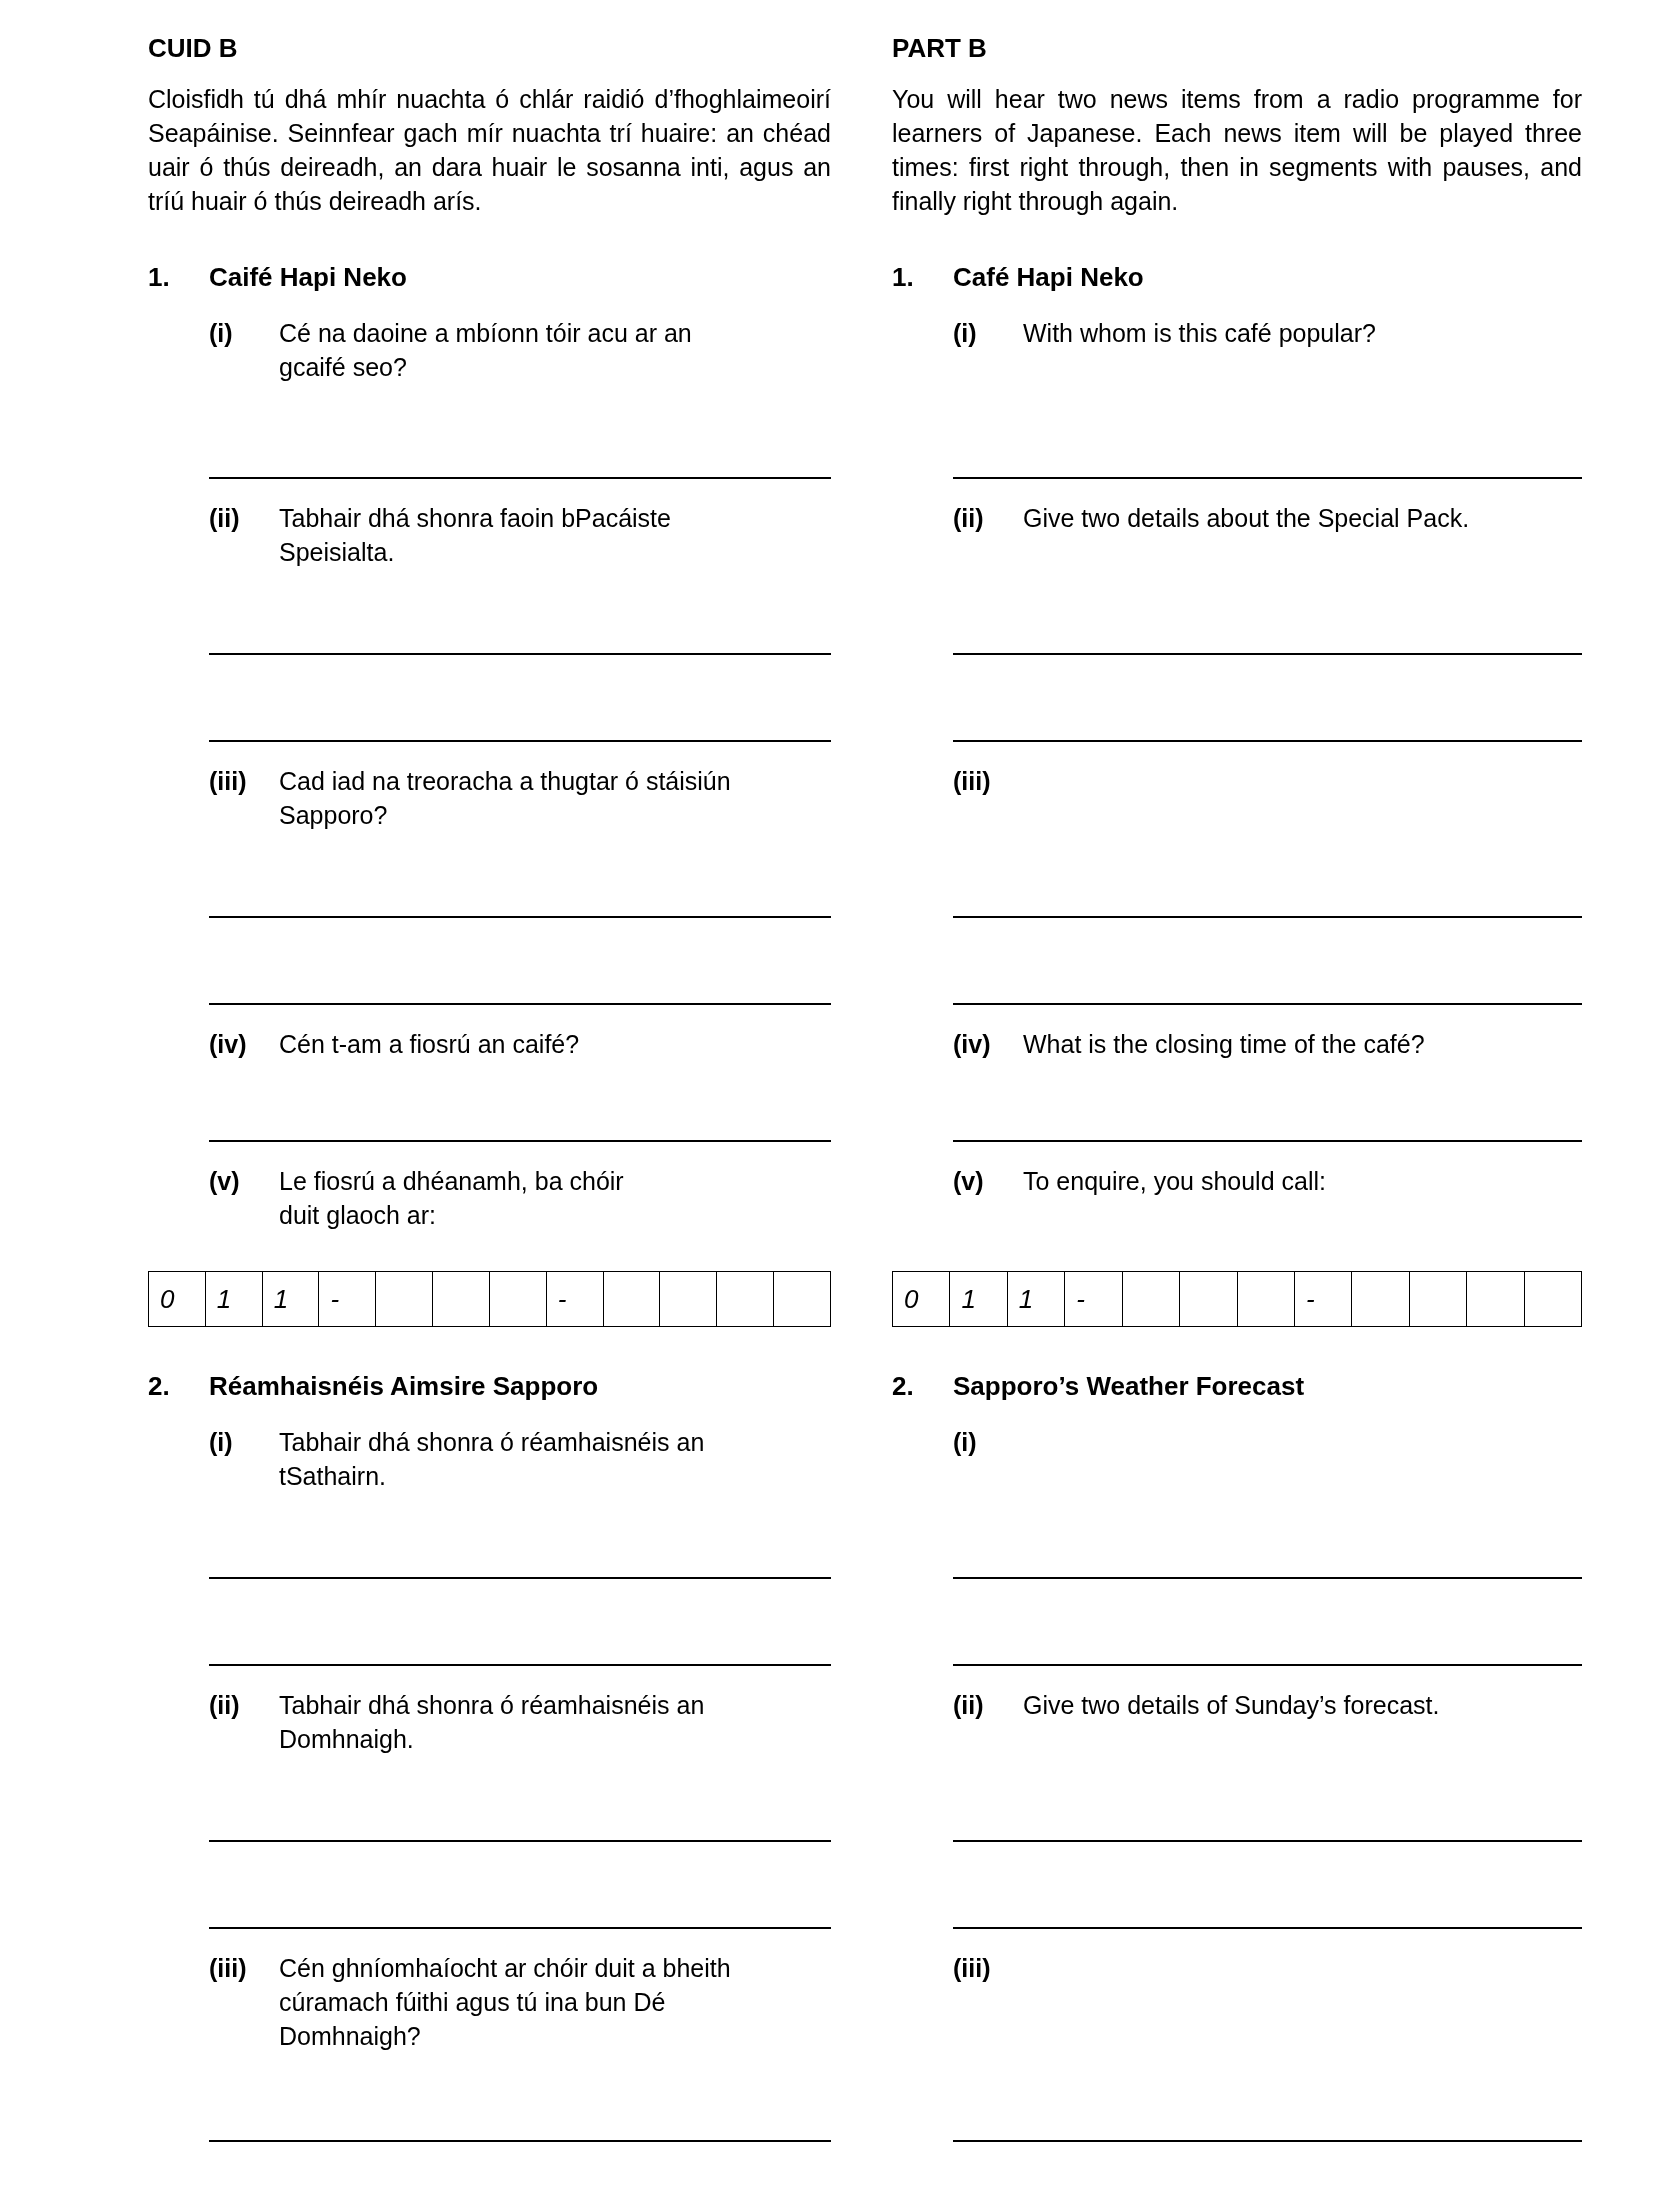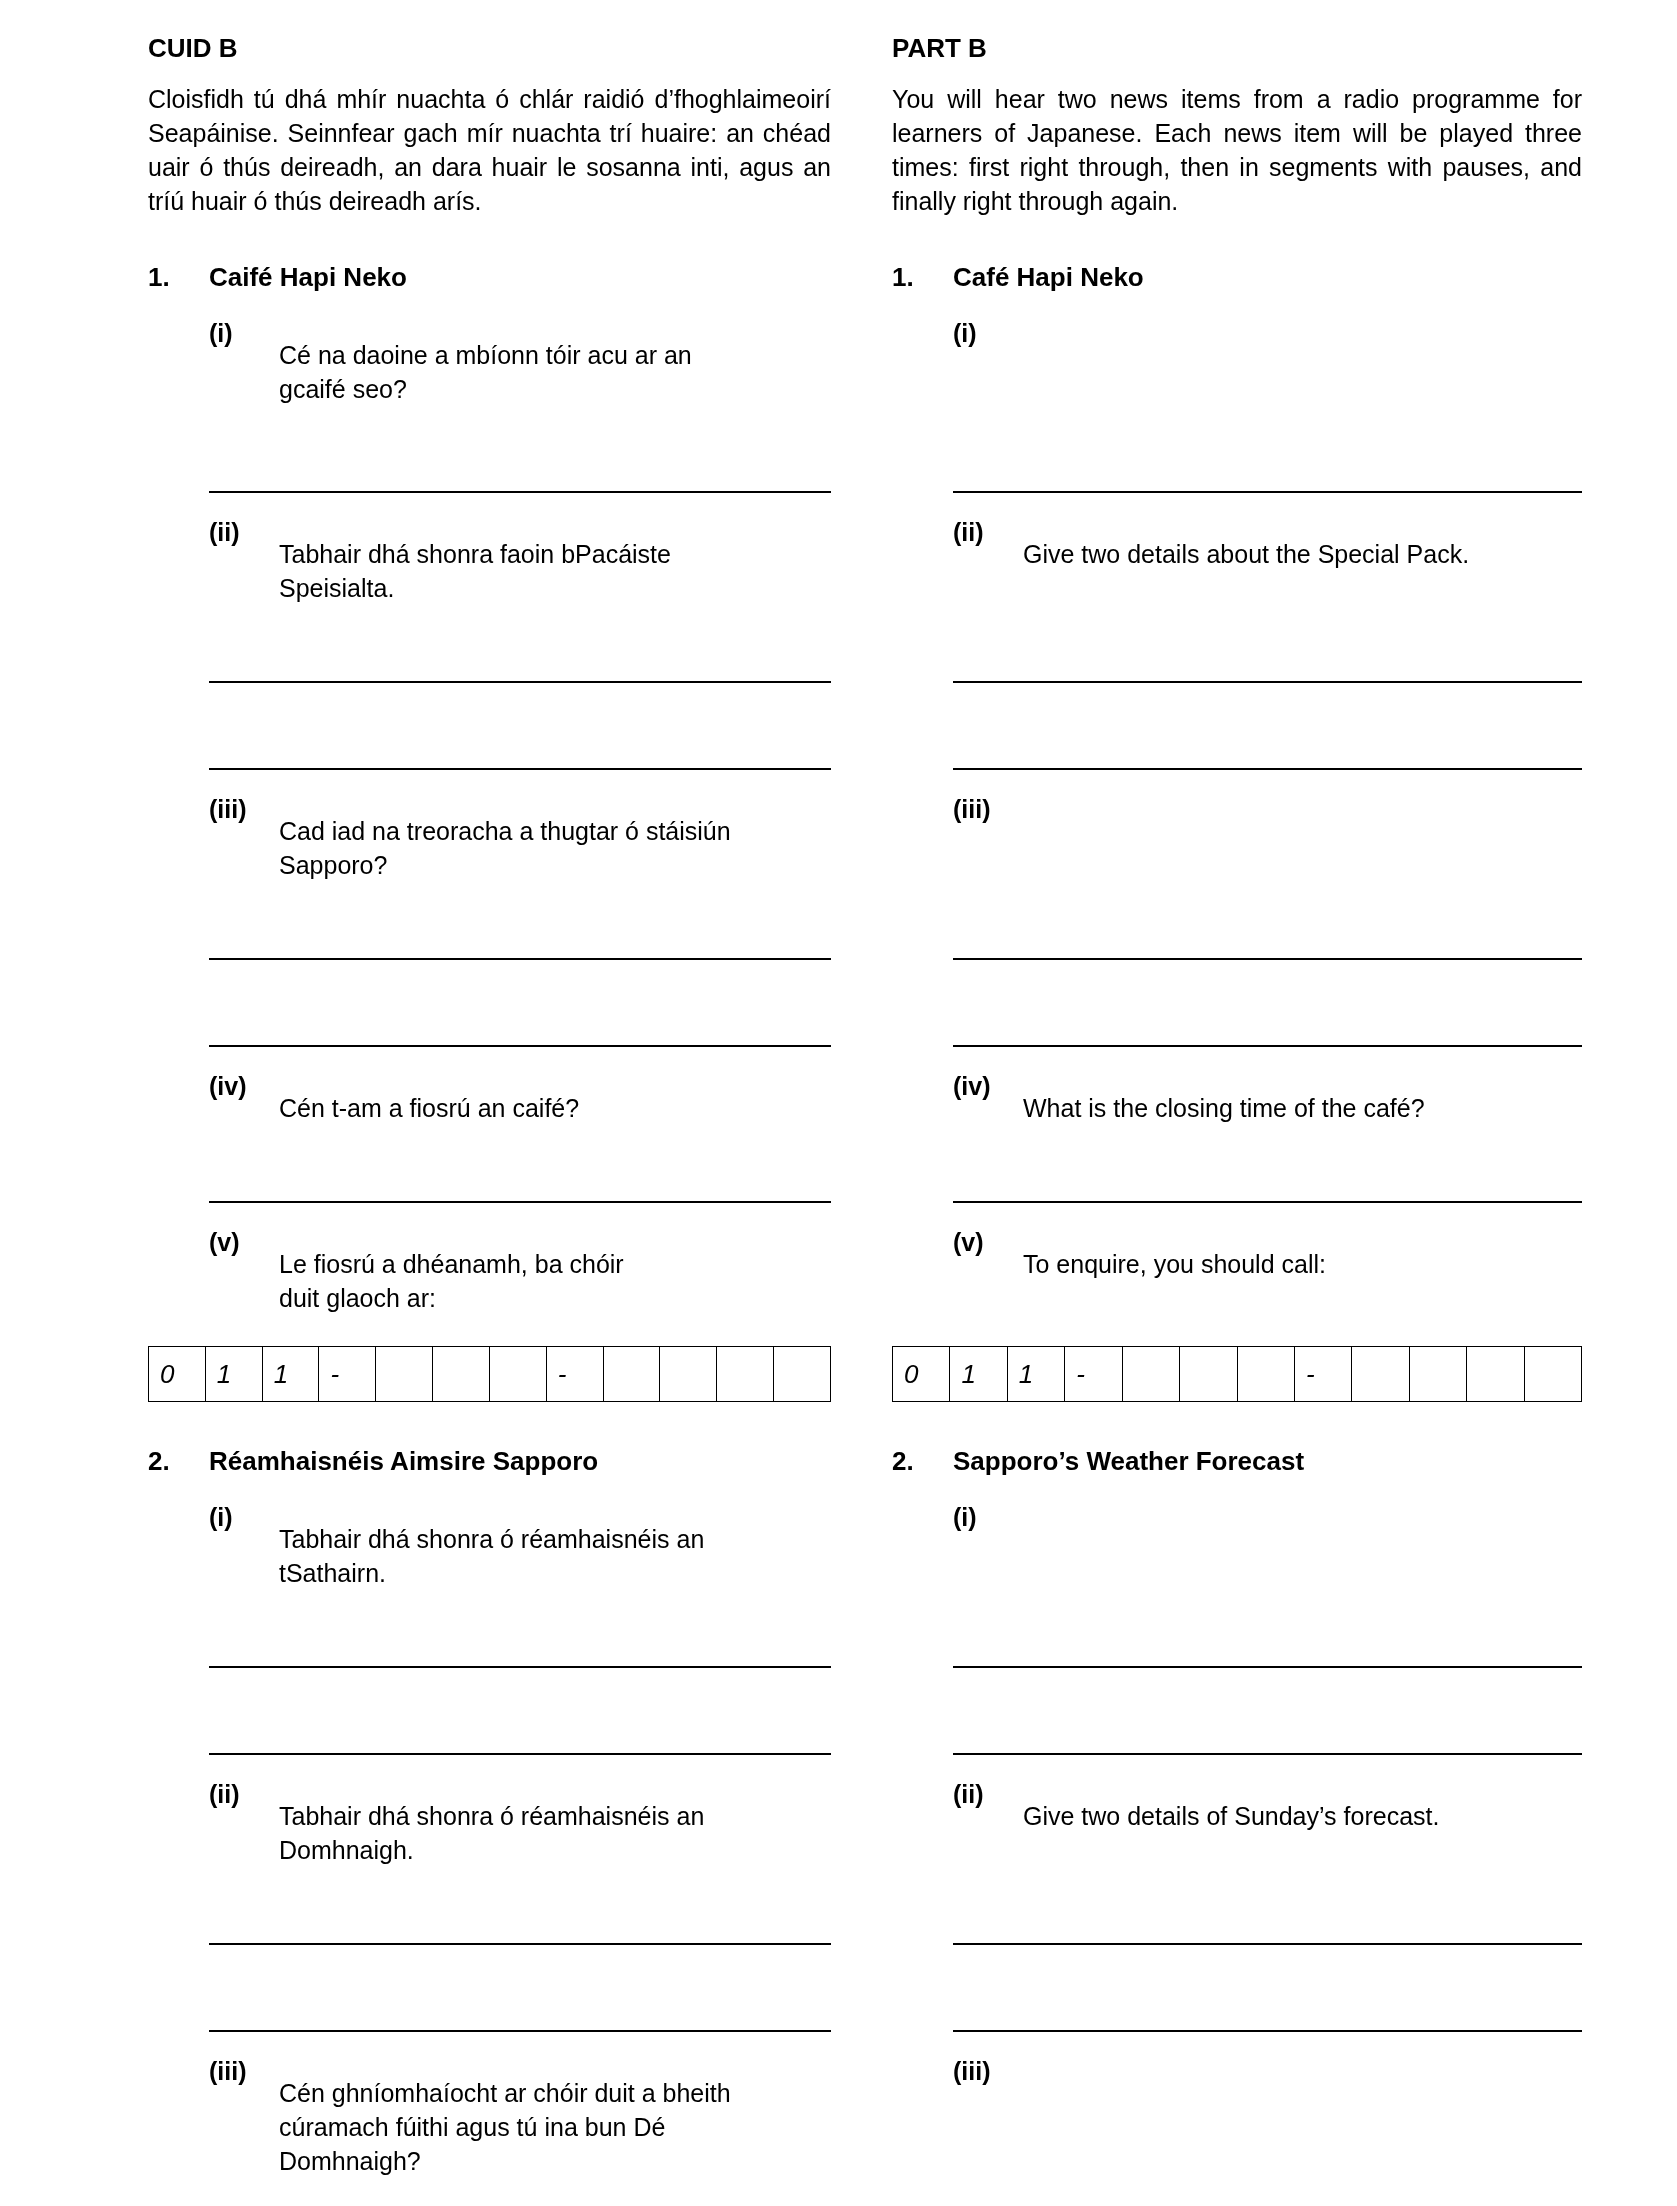--- a/index.html
+++ b/index.html
@@ -7,21 +7,21 @@
   .page{width:1678px;height:2207px;overflow:hidden;box-sizing:border-box;padding-top:31px;background:#fff;}
   .grid{display:grid;grid-template-columns:683px 690px;column-gap:61px;padding-left:148px;font-size:25px;line-height:34px;}
   .b{font-weight:400;}
   .cell{box-sizing:border-box;}
   .heading{font-weight:700;font-size:26px;}
   .intro{padding-top:16.6px;text-align:justify;}
   .sec{padding-top:42px;display:flex;font-weight:700;font-size:26px;}
   .sec .num{width:61px;flex:none;}
   .q{padding-top:22px;display:flex;align-items:flex-start;}
   .q .ql{font-weight:700;width:70px;flex:none;margin-left:61px;}
-  .q .qt{flex:1;margin-top:22px;}
+  .q .qt{flex:1;}
   .mh1{min-height:59px;}
   .mh2{min-height:98px;}
   .mh3{min-height:135px;}
   .mw420{max-width:388px;}
   .mw500{max-width:461px;}
   .mw520{max-width:480px;}
   .mw540{max-width:498px;}
   .ans{display:flex;align-items:flex-end;}
   .ans .ans-line{margin-left:61px;width:calc(100% - 61px);border-bottom:2.8px solid #000;height:0;}
   .ar-s{height:78px;}
@@ -51,20 +51,21 @@
       <span class="num">1.</span>
       <span class="stitle">Café Hapi Neko</span>
     </div>
 
     <div class="cell q mh2">
       <span class="ql">(i)</span>
       <span class="qt mw500"><span>Cé na daoine a mbíonn tóir acu ar an gcaifé seo?</span></span>
     </div>
     <div class="cell q mh2">
       <span class="ql">(i)</span>
+      <span class="qt"><span>With whom is this café popular?</span></span>
     </div>
 
     <div class="cell ans ar-l">
         <div class="ans-line"></div>
       </div>
     <div class="cell ans ar-l">
         <div class="ans-line"></div>
       </div>
 
     <div class="cell q mh2">

